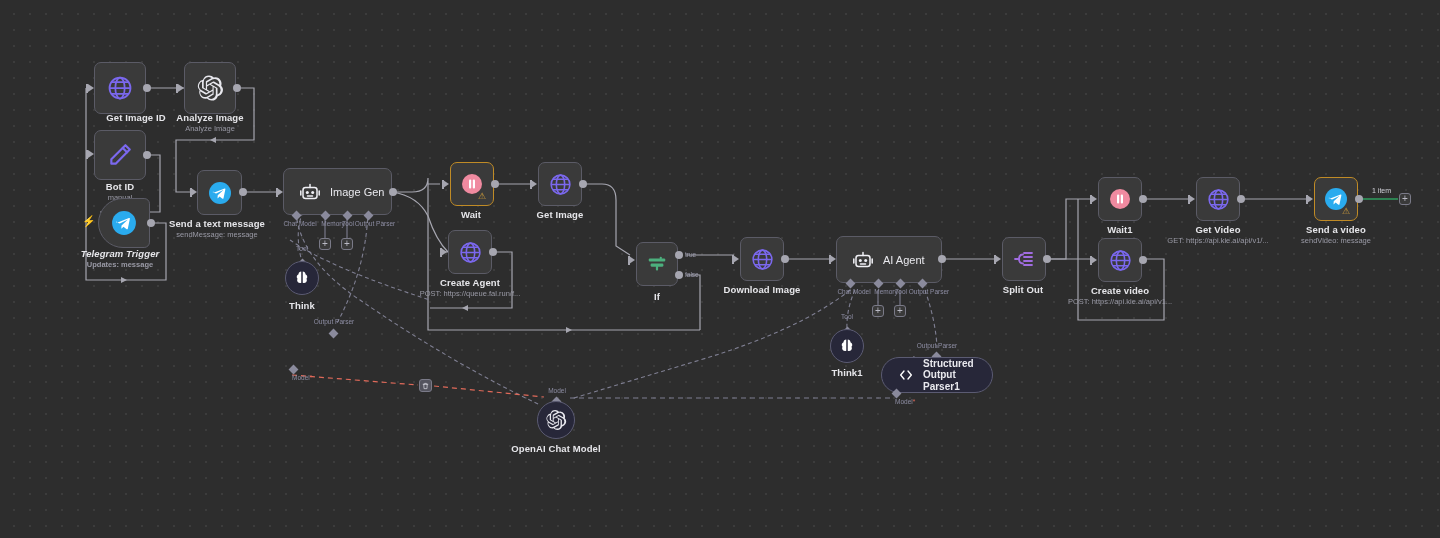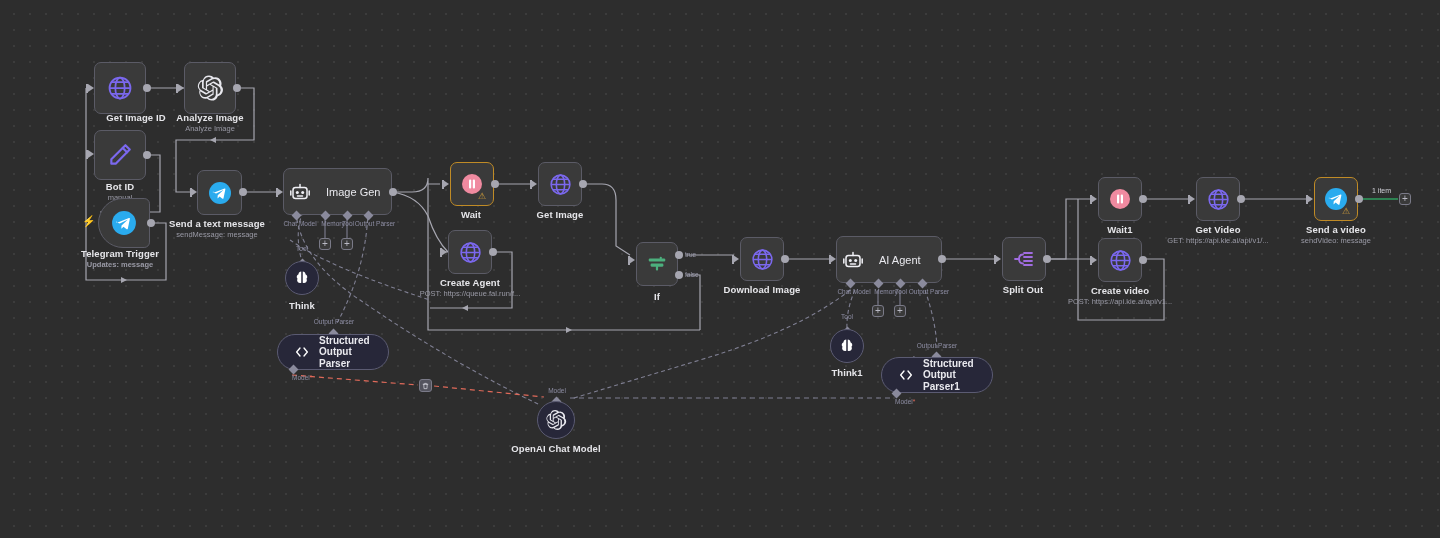--- a/index.html
+++ b/index.html
@@ -28,22 +28,22 @@
     align-items: center;
     justify-content: center;
   }
   .node.warn { border-color: #c08b26; }
   .node.trigger {
     border-top-left-radius: 30px;
     border-bottom-left-radius: 30px;
   }
   .node.wide {
     justify-content: flex-start;
-    padding-left: 4px;
-    gap: 14px;
+    padding-left: 14px;
+    gap: 8px;
   }
   .node-label {
     position: absolute;
     text-align: center;
     color: #e6e6ea;
     font-size: 9.5px;
     font-weight: bold;
     letter-spacing: .1px;
     white-space: nowrap;
     transform: translateX(-50%);
@@ -309,21 +309,21 @@
   <div class="node trigger" style="left:98px;top:198px;width:52px;height:50px;">
     <span>
       <svg class="ic" width="26" height="26" viewBox="0 0 24 24">
         <circle cx="12" cy="12" r="11" fill="#2aabee"></circle>
         <path d="M5.6 11.7l11-4.25c.5-.19.95.12.78.9l-1.87 8.85c-.14.64-.52.8-1.06.5l-2.93-2.16-1.41 1.36c-.16.16-.29.29-.59.29l.21-2.99 5.43-4.9c.24-.21-.05-.33-.36-.12L8.1 12.4l-2.9-.9c-.63-.2-.64-.63.13-.93z" fill="#fff"></path>
       </svg>
     </span>
   </div>
   <div class="bolt" style="left:82px;top:216px;">⚡</div>
   <div class="dot-out" style="left:147px;top:219px;"></div>
-  <div class="node-label" style="left:120px;top:248px;">Telegram Trigger</div>
+  <div class="node-label" style="left:120px;top:248px;font-style:italic;">Telegram Trigger</div>
   <div class="node-sub" style="left:120px;top:260px;font-weight:bold;">Updates: message</div>
 
   <div class="node" style="left:197px;top:170px;width:45px;height:45px;">
     <span>
       <svg class="ic" width="24" height="24" viewBox="0 0 24 24">
         <circle cx="12" cy="12" r="11" fill="#2aabee"></circle>
         <path d="M5.6 11.7l11-4.25c.5-.19.95.12.78.9l-1.87 8.85c-.14.64-.52.8-1.06.5l-2.93-2.16-1.41 1.36c-.16.16-.29.29-.59.29l.21-2.99 5.43-4.9c.24-.21-.05-.33-.36-.12L8.1 12.4l-2.9-.9c-.63-.2-.64-.63.13-.93z" fill="#fff"></path>
       </svg>
     </span>
   </div>
@@ -366,29 +366,20 @@
       <svg class="ic" width="18" height="18" viewBox="0 0 24 24" fill="#ffffff">
         <path d="M11 3.2c-2 0-3.6 1.5-3.6 3.3 0 .2 0 .4.05.6C6.1 7.6 5 9 5 10.6c0 1 .4 1.9 1.1 2.5-.4.6-.6 1.3-.6 2 0 2 1.7 3.7 3.8 3.7.6 0 1.2-.15 1.7-.4z"></path>
         <path d="M13 3.2c2 0 3.6 1.5 3.6 3.3 0 .2 0 .4-.05.6C17.9 7.6 19 9 19 10.6c0 1-.4 1.9-1.1 2.5.4.6.6 1.3.6 2 0 2-1.7 3.7-3.8 3.7-.6 0-1.2-.15-1.7-.4z"></path>
       </svg>
     </span>
   </div>
   <div class="node-label" style="left:302px;top:300px;">Think</div>
 
   <div class="conn-label" style="left:334px;top:318px;">Output Parser</div>
   <div class="diamond" style="left:330px;top:330px;"></div>
-  <div class="pill-node" style="left:277px;top:334px;width:112px;height:36px;">
-    <span>
-      <svg class="ic" width="16" height="16" viewBox="0 0 24 24" fill="none" stroke="#ffffff" stroke-width="2" stroke-linecap="round" stroke-linejoin="round">
-        <polyline points="9 6 4 12 9 18"></polyline>
-          <polyline points="15 6 20 12 15 18"></polyline>
-      </svg>
-    </span>
-    <span>Structured Output Parser</span>
-  </div>
   <div class="diamond" style="left:290px;top:366px;"></div>
   <div class="conn-label req" style="left:292px;top:374px;transform:none;">Model</div>
   <div class="trash-box" style="left:419px;top:379px;">
     <svg width="7" height="8" viewBox="0 0 24 24" fill="none" stroke="#d8d8e0" stroke-width="2.5" stroke-linecap="round">
       <path d="M4 6h16M9 6V3h6v3M6 6l1 15h10l1-15"></path>
     </svg>
   </div>
 
   <div class="node warn" style="left:450px;top:162px;width:44px;height:44px;">
     <span>

